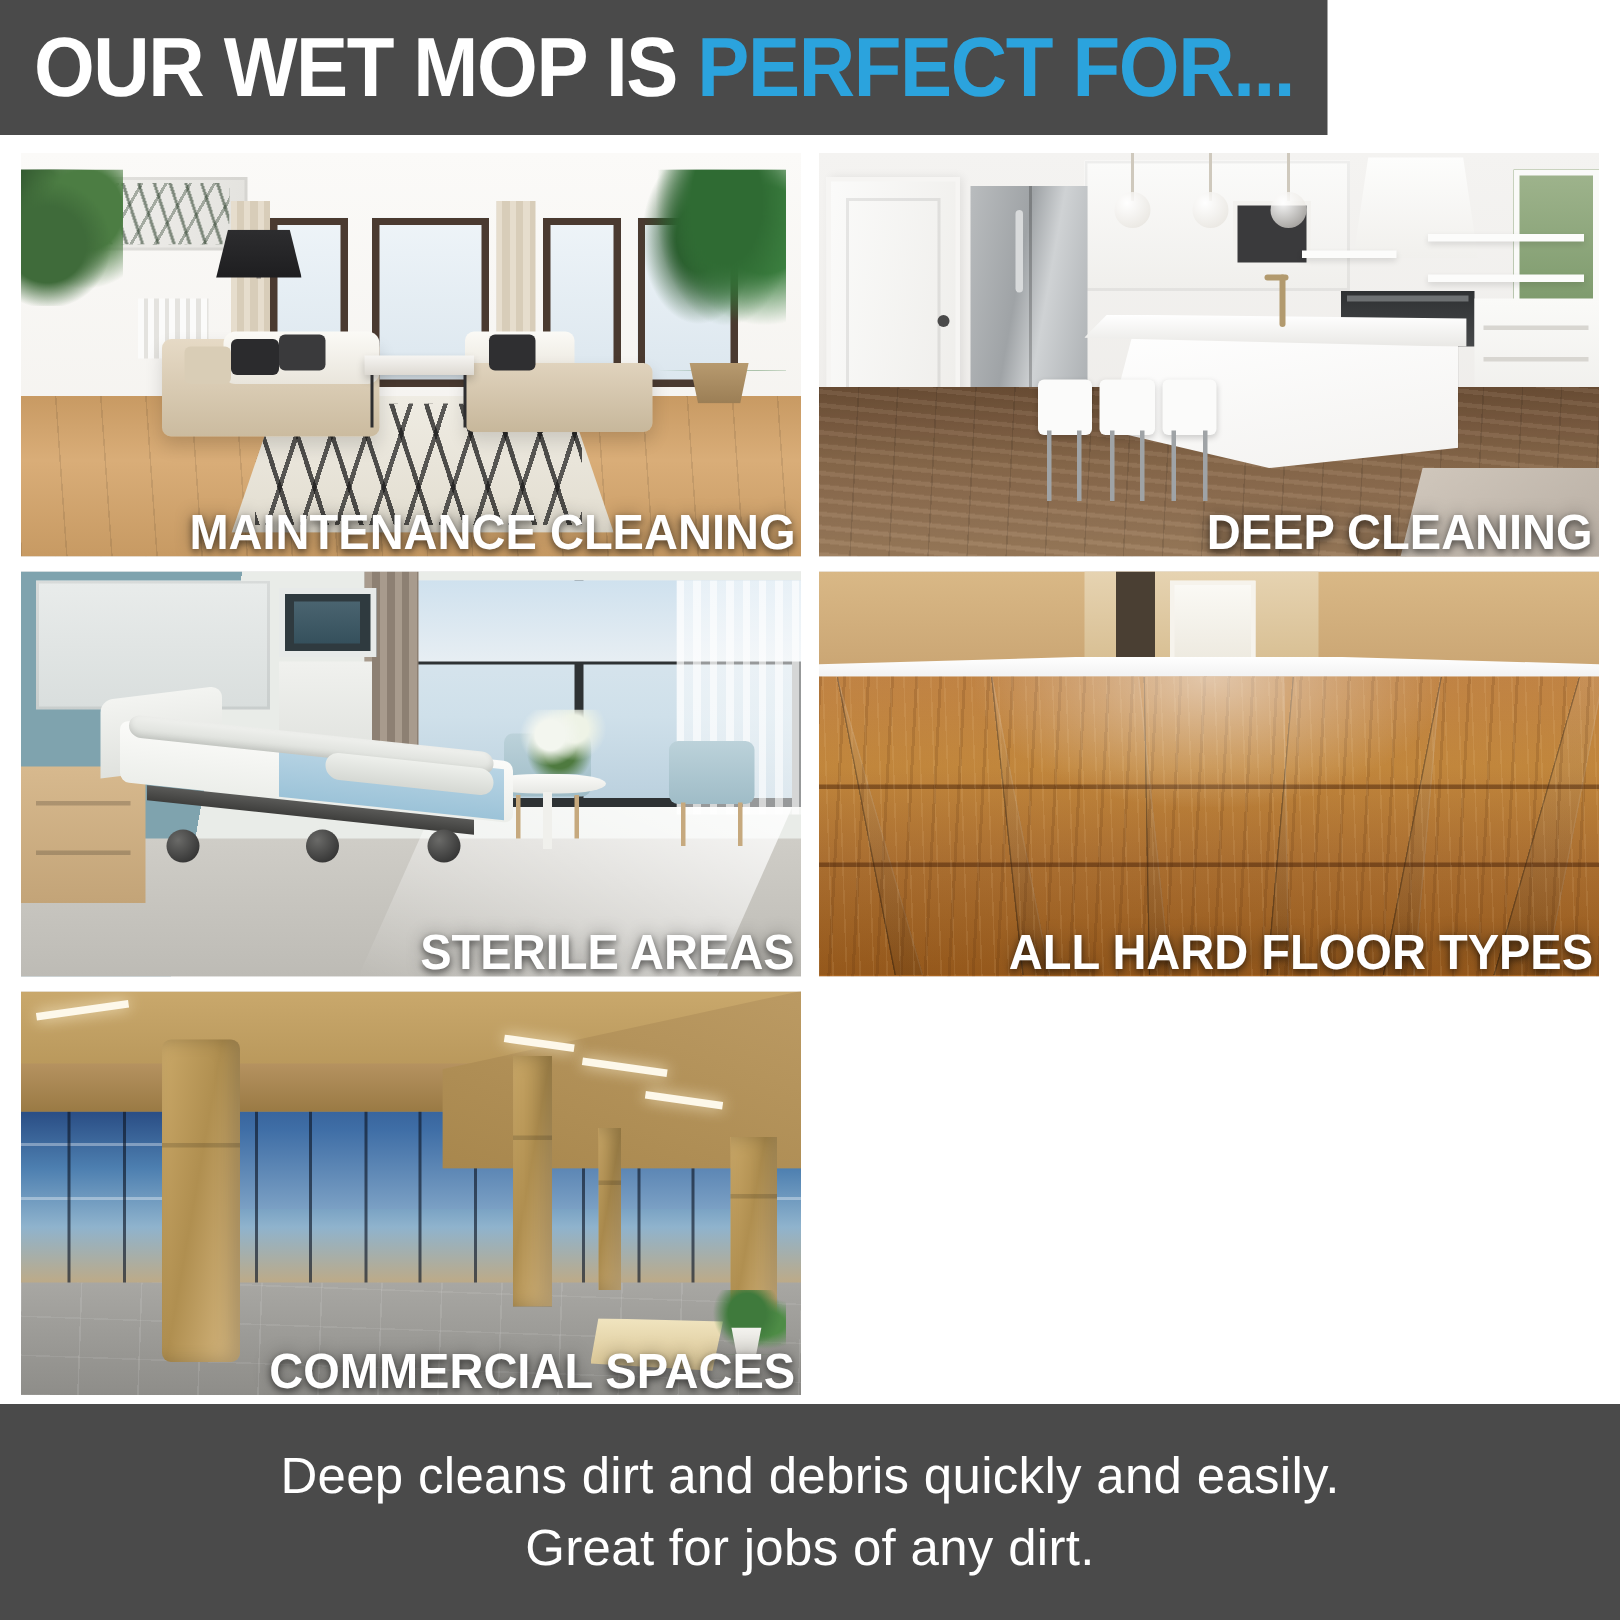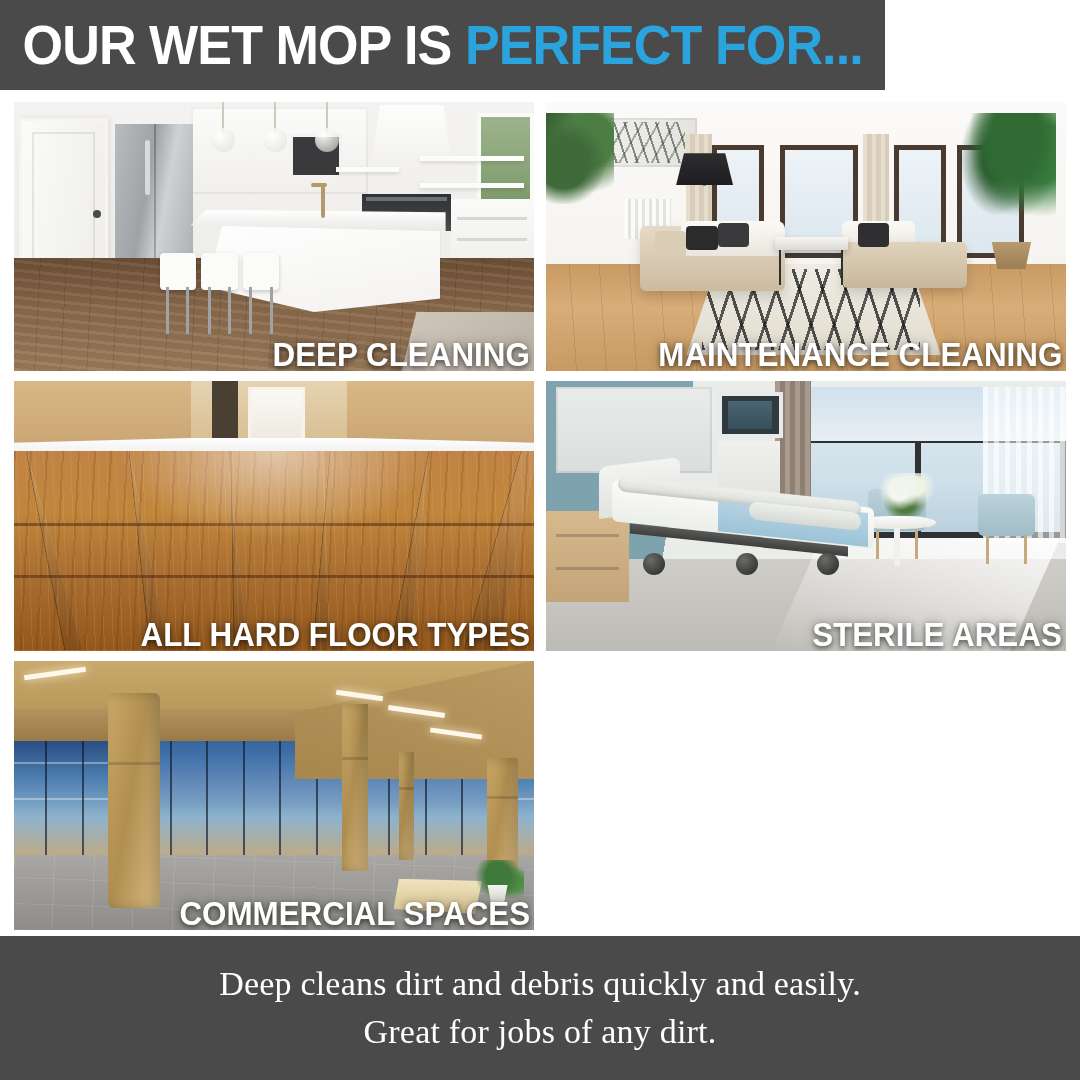--- a/index.html
+++ b/index.html
@@ -44,21 +44,21 @@
     transform:scaleX(0.95);transform-origin:right bottom;
     text-shadow:0 2px 5px rgba(0,0,0,.55),0 0 12px rgba(0,0,0,.35);
   }
 
   
   .footer{
     position:absolute;left:0;top:936px;width:1080px;height:144px;
     background:#4a4a4a;color:#fff;
     display:flex;flex-direction:column;align-items:center;justify-content:center;
   }
-  .footer div{font-size:34px;line-height:48px;font-weight:normal;letter-spacing:.2px;font-family:Liberation Serif, serif;}
+  .footer div{font-size:34px;line-height:48px;font-weight:normal;letter-spacing:.2px;}
 
   
   .k-wall{position:absolute;inset:0;background:linear-gradient(#f4f3f1,#eceae7);}
   .k-floor{position:absolute;left:0;right:0;bottom:0;height:42%;
     background:
       repeating-linear-gradient(93deg,rgba(0,0,0,.10) 0 1px,rgba(0,0,0,0) 1px 26px),
       repeating-linear-gradient(6deg,rgba(255,255,255,.05) 0 3px,rgba(0,0,0,.05) 3px 9px),
       linear-gradient(#6d4f36,#8a6a4c 45%,#9c7c5c);}
   .k-rug{position:absolute;right:-2%;bottom:0;width:26%;height:22%;
     background:linear-gradient(140deg,#cfc6bb,#b8aea3);
@@ -307,66 +307,20 @@
     <div class="headline">
       <span class="w">OUR WET MOP IS</span>
       <span class="b">PERFECT FOR...</span>
     </div>
   </div>
 
   <div class="grid">
 
     <div class="cell">
       <div class="scene">
-        <div class="k-wall"></div>
-        <div class="k-win"></div>
-        <div class="k-uppers"></div>
-        <div class="k-micro"></div>
-        <div class="k-hood"></div>
-        <div class="k-shelf" style="left:78%;width:20%;top:20%"></div>
-        <div class="k-shelf" style="left:78%;width:20%;top:30%"></div>
-        <div class="k-shelf" style="left:62%;width:12%;top:24%"></div>
-        <div class="k-door"></div>
-          <div class="k-knob"></div>
-        <div class="k-fridge"></div>
-        <div class="k-range"></div>
-        <div class="k-base">
-            <div class="dr" style="top:22%"></div>
-            <div class="dr" style="top:48%"></div>
-            <div class="dr" style="top:74%"></div>
-          </div>
-        <div class="k-floor"></div>
-        <div class="k-rug"></div>
-        <div class="k-island"></div>
-        <div class="k-counter"></div>
-        <div class="k-faucet"></div>
-        <div class="k-stool" style="left:28%">
-            <div class="seat"></div>
-            <div class="leg" style="left:18%"></div>
-            <div class="leg" style="right:18%"></div>
-          </div>
-        <div class="k-stool" style="left:36%">
-            <div class="seat"></div>
-            <div class="leg" style="left:18%"></div>
-            <div class="leg" style="right:18%"></div>
-          </div>
-        <div class="k-stool" style="left:44%">
-            <div class="seat"></div>
-            <div class="leg" style="left:18%"></div>
-            <div class="leg" style="right:18%"></div>
-          </div>
-        <div class="k-pend" style="left:40%"></div>
-        <div class="k-pend" style="left:50%"></div>
-        <div class="k-pend" style="left:60%"></div>
-      </div>
-      <div class="caption">DEEP CLEANING</div>
-    </div>
-
-    <div class="cell">
-      <div class="scene">
         <div class="l-wall"></div>
         <div class="l-art"></div>
         <div class="l-curtain" style="left:27%"></div>
         <div class="l-win" style="left:32%;width:10%"></div>
         <div class="l-win" style="left:45%;width:15%"></div>
         <div class="l-curtain" style="left:61%"></div>
         <div class="l-win" style="left:67%;width:10%"></div>
         <div class="l-win" style="left:79%;width:13%"></div>
         <div class="l-floor"></div>
         <div class="l-plantL"></div>
@@ -383,83 +337,129 @@
         <div class="l-chaise2"></div>
         <div class="l-chaise"></div>
         <div class="l-pill" style="left:60%;top:45%;background:#2f2f31"></div>
         <div class="l-table"></div>
       </div>
       <div class="caption">MAINTENANCE CLEANING</div>
     </div>
 
     <div class="cell">
       <div class="scene">
+        <div class="k-wall"></div>
+        <div class="k-win"></div>
+        <div class="k-uppers"></div>
+        <div class="k-micro"></div>
+        <div class="k-hood"></div>
+        <div class="k-shelf" style="left:78%;width:20%;top:20%"></div>
+        <div class="k-shelf" style="left:78%;width:20%;top:30%"></div>
+        <div class="k-shelf" style="left:62%;width:12%;top:24%"></div>
+        <div class="k-door"></div>
+          <div class="k-knob"></div>
+        <div class="k-fridge"></div>
+        <div class="k-range"></div>
+        <div class="k-base">
+            <div class="dr" style="top:22%"></div>
+            <div class="dr" style="top:48%"></div>
+            <div class="dr" style="top:74%"></div>
+          </div>
+        <div class="k-floor"></div>
+        <div class="k-rug"></div>
+        <div class="k-island"></div>
+        <div class="k-counter"></div>
+        <div class="k-faucet"></div>
+        <div class="k-stool" style="left:28%">
+            <div class="seat"></div>
+            <div class="leg" style="left:18%"></div>
+            <div class="leg" style="right:18%"></div>
+          </div>
+        <div class="k-stool" style="left:36%">
+            <div class="seat"></div>
+            <div class="leg" style="left:18%"></div>
+            <div class="leg" style="right:18%"></div>
+          </div>
+        <div class="k-stool" style="left:44%">
+            <div class="seat"></div>
+            <div class="leg" style="left:18%"></div>
+            <div class="leg" style="right:18%"></div>
+          </div>
+        <div class="k-pend" style="left:40%"></div>
+        <div class="k-pend" style="left:50%"></div>
+        <div class="k-pend" style="left:60%"></div>
+      </div>
+      <div class="caption">DEEP CLEANING</div>
+    </div>
+
+    <div class="cell">
+      <div class="scene">
+        <div class="h-wall"></div>
+        <div class="h-win"></div>
+        <div class="h-sky"></div>
+        <div class="h-sheer"></div>
+        <div class="h-drape"></div>
+        <div class="h-floor"></div>
+        <div class="h-sun"></div>
+        <div class="h-panel"></div>
+        <div class="h-mon"></div>
+        <div class="h-cab"></div>
+        <div class="h-night">
+            <div class="dl" style="top:26%"></div>
+            <div class="dl" style="top:62%"></div>
+          </div>
+        <div class="h-chair" style="left:62%;top:40%">
+            <div class="bk"></div>
+            <div class="lg" style="left:14%"></div>
+            <div class="lg" style="right:14%"></div>
+          </div>
+        <div class="h-chair" style="left:83%;top:42%">
+            <div class="bk"></div>
+            <div class="lg" style="left:14%"></div>
+            <div class="lg" style="right:14%"></div>
+          </div>
+        <div class="h-tbl"></div>
+        <div class="h-flow"></div>
+        <div class="h-bed">
+          <div class="h-bedhead"></div>
+          <div class="h-mattr"></div>
+          <div class="h-blank"></div>
+          <div class="h-rail"></div>
+          <div class="h-rail2"></div>
+          <div class="h-frame"></div>
+          <div class="h-wheel" style="left:16%"></div>
+          <div class="h-wheel" style="left:46%"></div>
+          <div class="h-wheel" style="left:72%"></div>
+        </div>
+      </div>
+      <div class="caption">STERILE AREAS</div>
+    </div>
+
+    <div class="cell">
+      <div class="scene">
         <div class="f-wall"></div>
         <div class="f-wall2"></div>
         <div class="f-dark"></div>
         <div class="f-door"></div>
         <div class="f-base"></div>
         <div class="f-floor">
           <div class="plank" style="left:-14%;width:22%;transform:skewX(16deg)"></div>
           <div class="plank" style="left:6%;width:20%;transform:skewX(11deg)"></div>
           <div class="plank" style="left:24%;width:19%;transform:skewX(6deg)"></div>
           <div class="plank" style="left:42%;width:18%;transform:skewX(1deg)"></div>
           <div class="plank" style="left:59%;width:19%;transform:skewX(-5deg)"></div>
           <div class="plank" style="left:76%;width:21%;transform:skewX(-11deg)"></div>
           <div class="plank" style="left:92%;width:22%;transform:skewX(-16deg)"></div>
           <div class="f-seam" style="top:36%"></div>
           <div class="f-seam" style="top:62%"></div>
           <div class="f-grain"></div>
         </div>
         <div class="f-gloss"></div>
       </div>
       <div class="caption">ALL HARD FLOOR TYPES</div>
-    </div>
-
-    <div class="cell">
-      <div class="scene">
-        <div class="h-wall"></div>
-        <div class="h-win"></div>
-        <div class="h-sky"></div>
-        <div class="h-sheer"></div>
-        <div class="h-drape"></div>
-        <div class="h-floor"></div>
-        <div class="h-sun"></div>
-        <div class="h-panel"></div>
-        <div class="h-mon"></div>
-        <div class="h-cab"></div>
-        <div class="h-night">
-            <div class="dl" style="top:26%"></div>
-            <div class="dl" style="top:62%"></div>
-          </div>
-        <div class="h-chair" style="left:62%;top:40%">
-            <div class="bk"></div>
-            <div class="lg" style="left:14%"></div>
-            <div class="lg" style="right:14%"></div>
-          </div>
-        <div class="h-chair" style="left:83%;top:42%">
-            <div class="bk"></div>
-            <div class="lg" style="left:14%"></div>
-            <div class="lg" style="right:14%"></div>
-          </div>
-        <div class="h-tbl"></div>
-        <div class="h-flow"></div>
-        <div class="h-bed">
-          <div class="h-bedhead"></div>
-          <div class="h-mattr"></div>
-          <div class="h-blank"></div>
-          <div class="h-rail"></div>
-          <div class="h-rail2"></div>
-          <div class="h-frame"></div>
-          <div class="h-wheel" style="left:16%"></div>
-          <div class="h-wheel" style="left:46%"></div>
-          <div class="h-wheel" style="left:72%"></div>
-        </div>
-      </div>
-      <div class="caption">STERILE AREAS</div>
     </div>
 
     <div class="cell">
       <div class="scene">
         <div class="c-glass">
           <div class="c-horiz" style="top:30%"></div>
           <div class="c-horiz" style="top:56%"></div>
         </div>
         <div class="c-glassfar"></div>
         <div class="c-mull" style="left:6%"></div>

